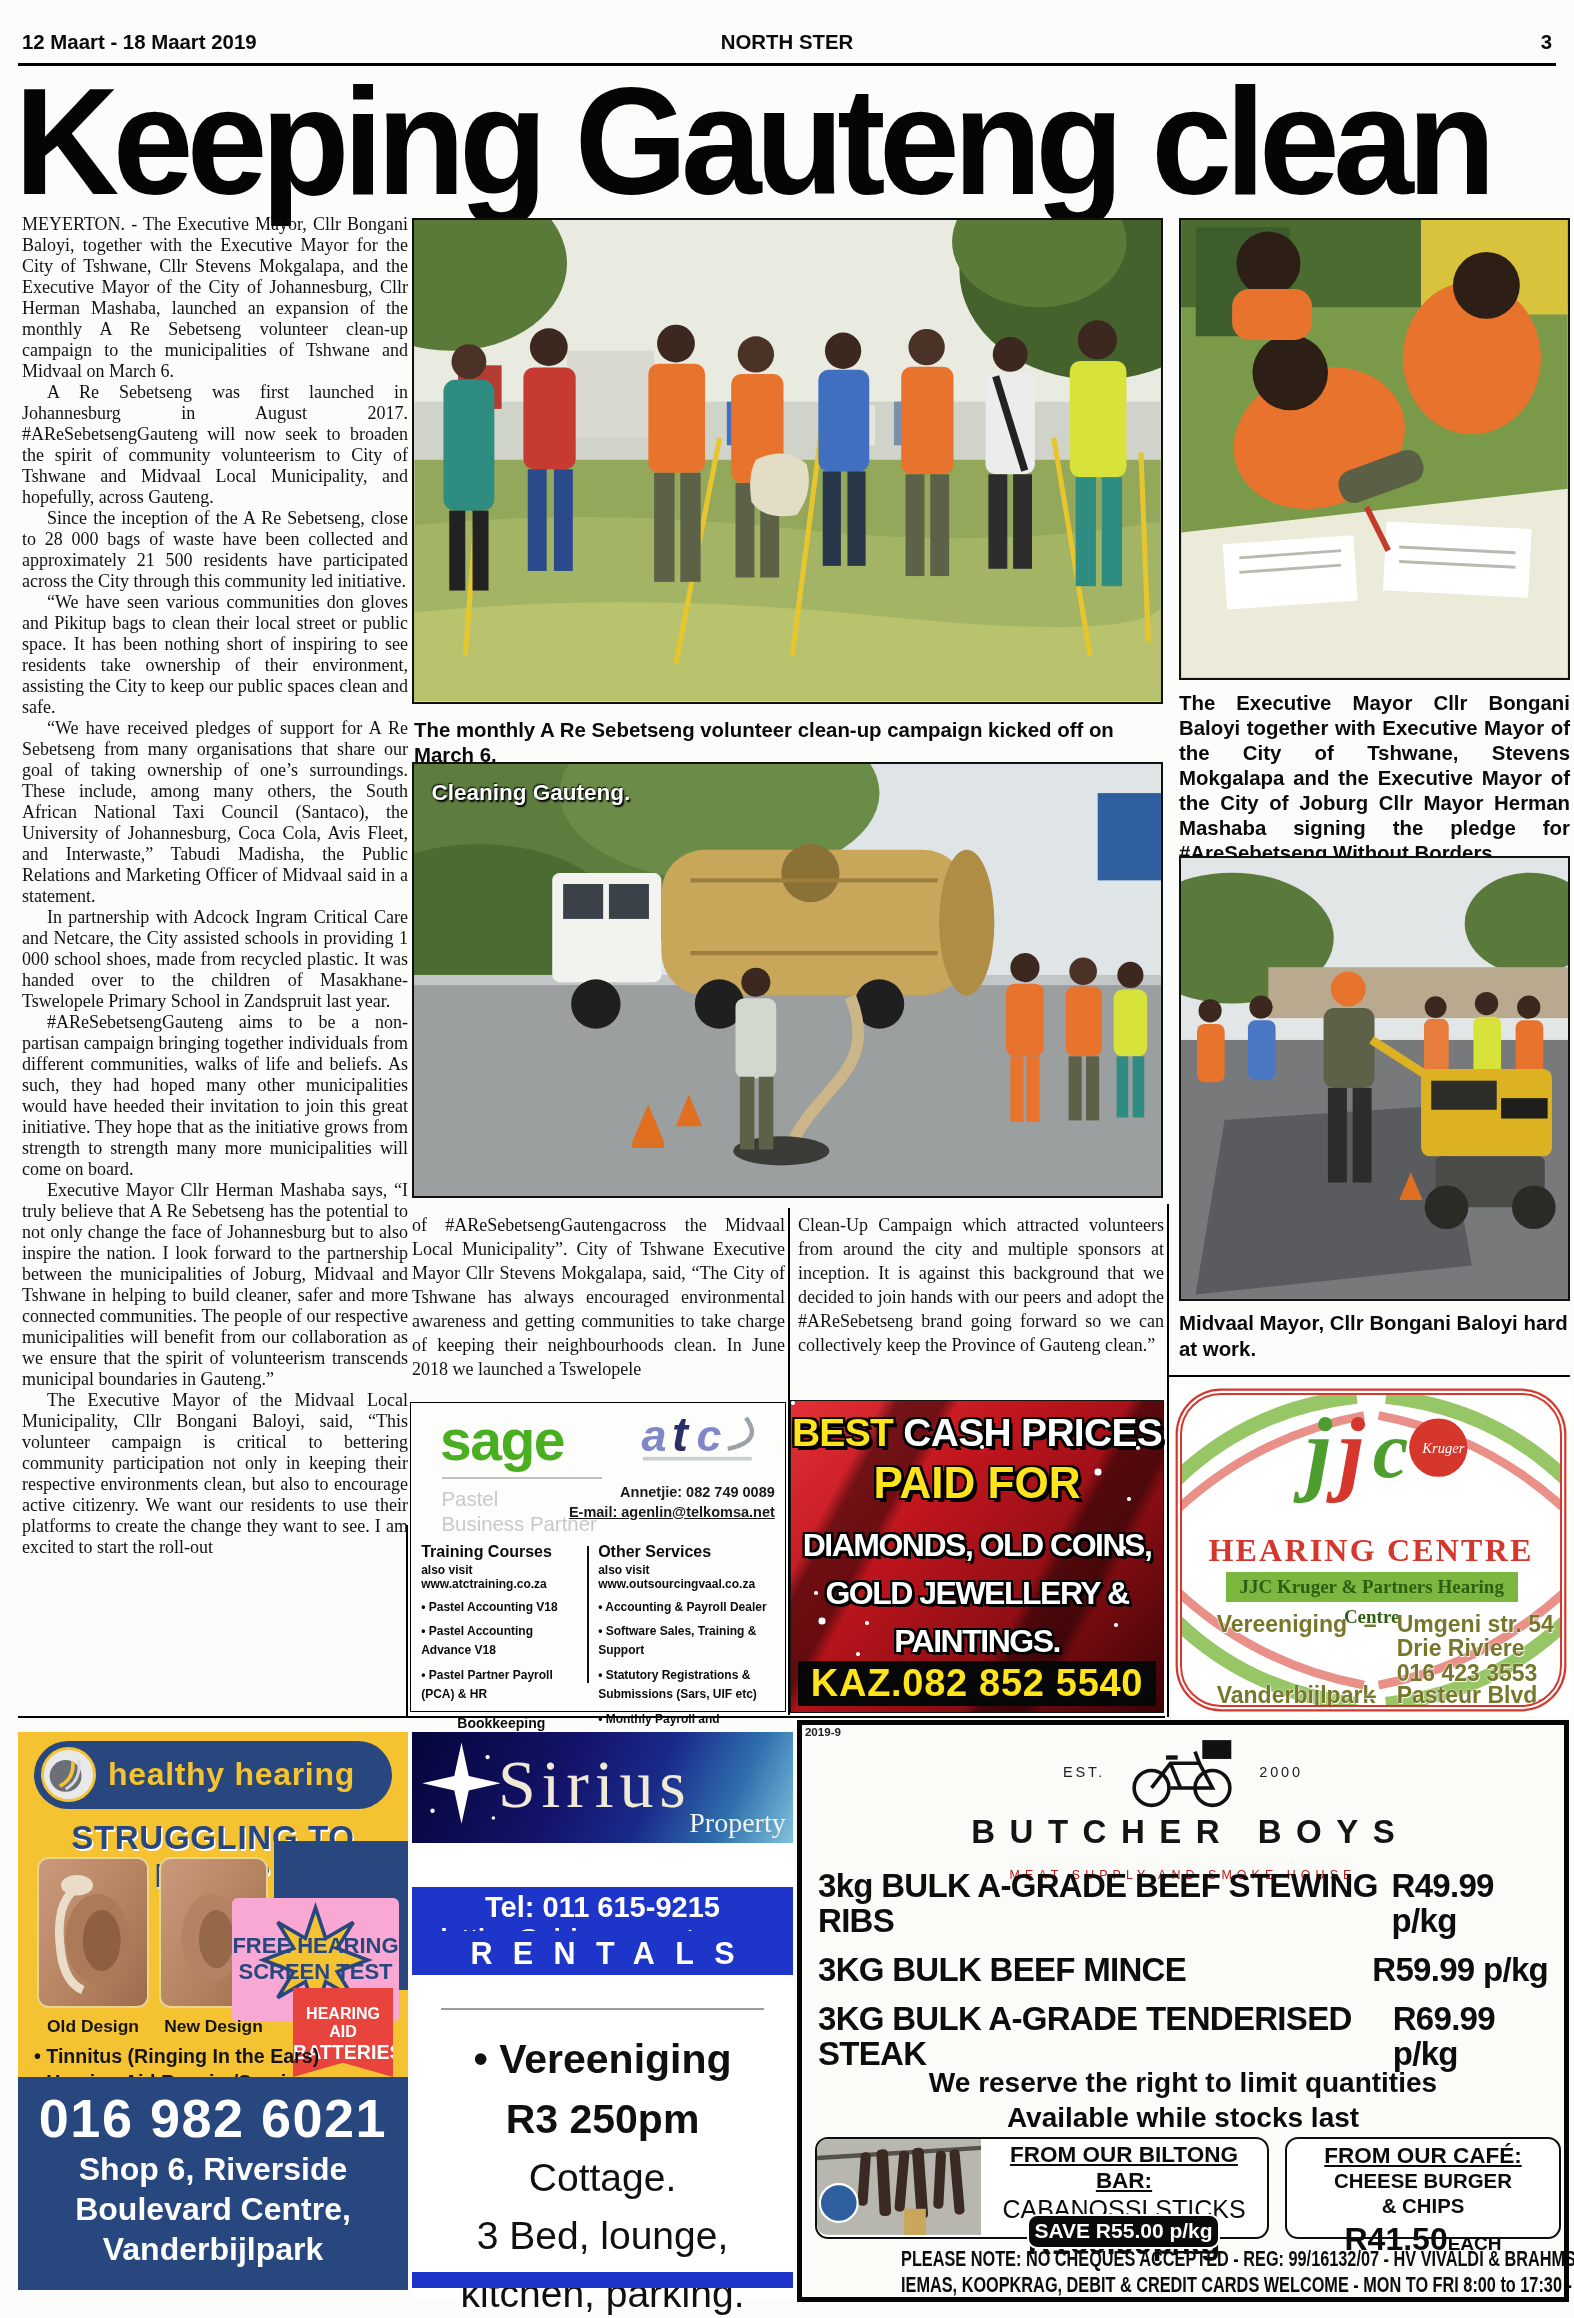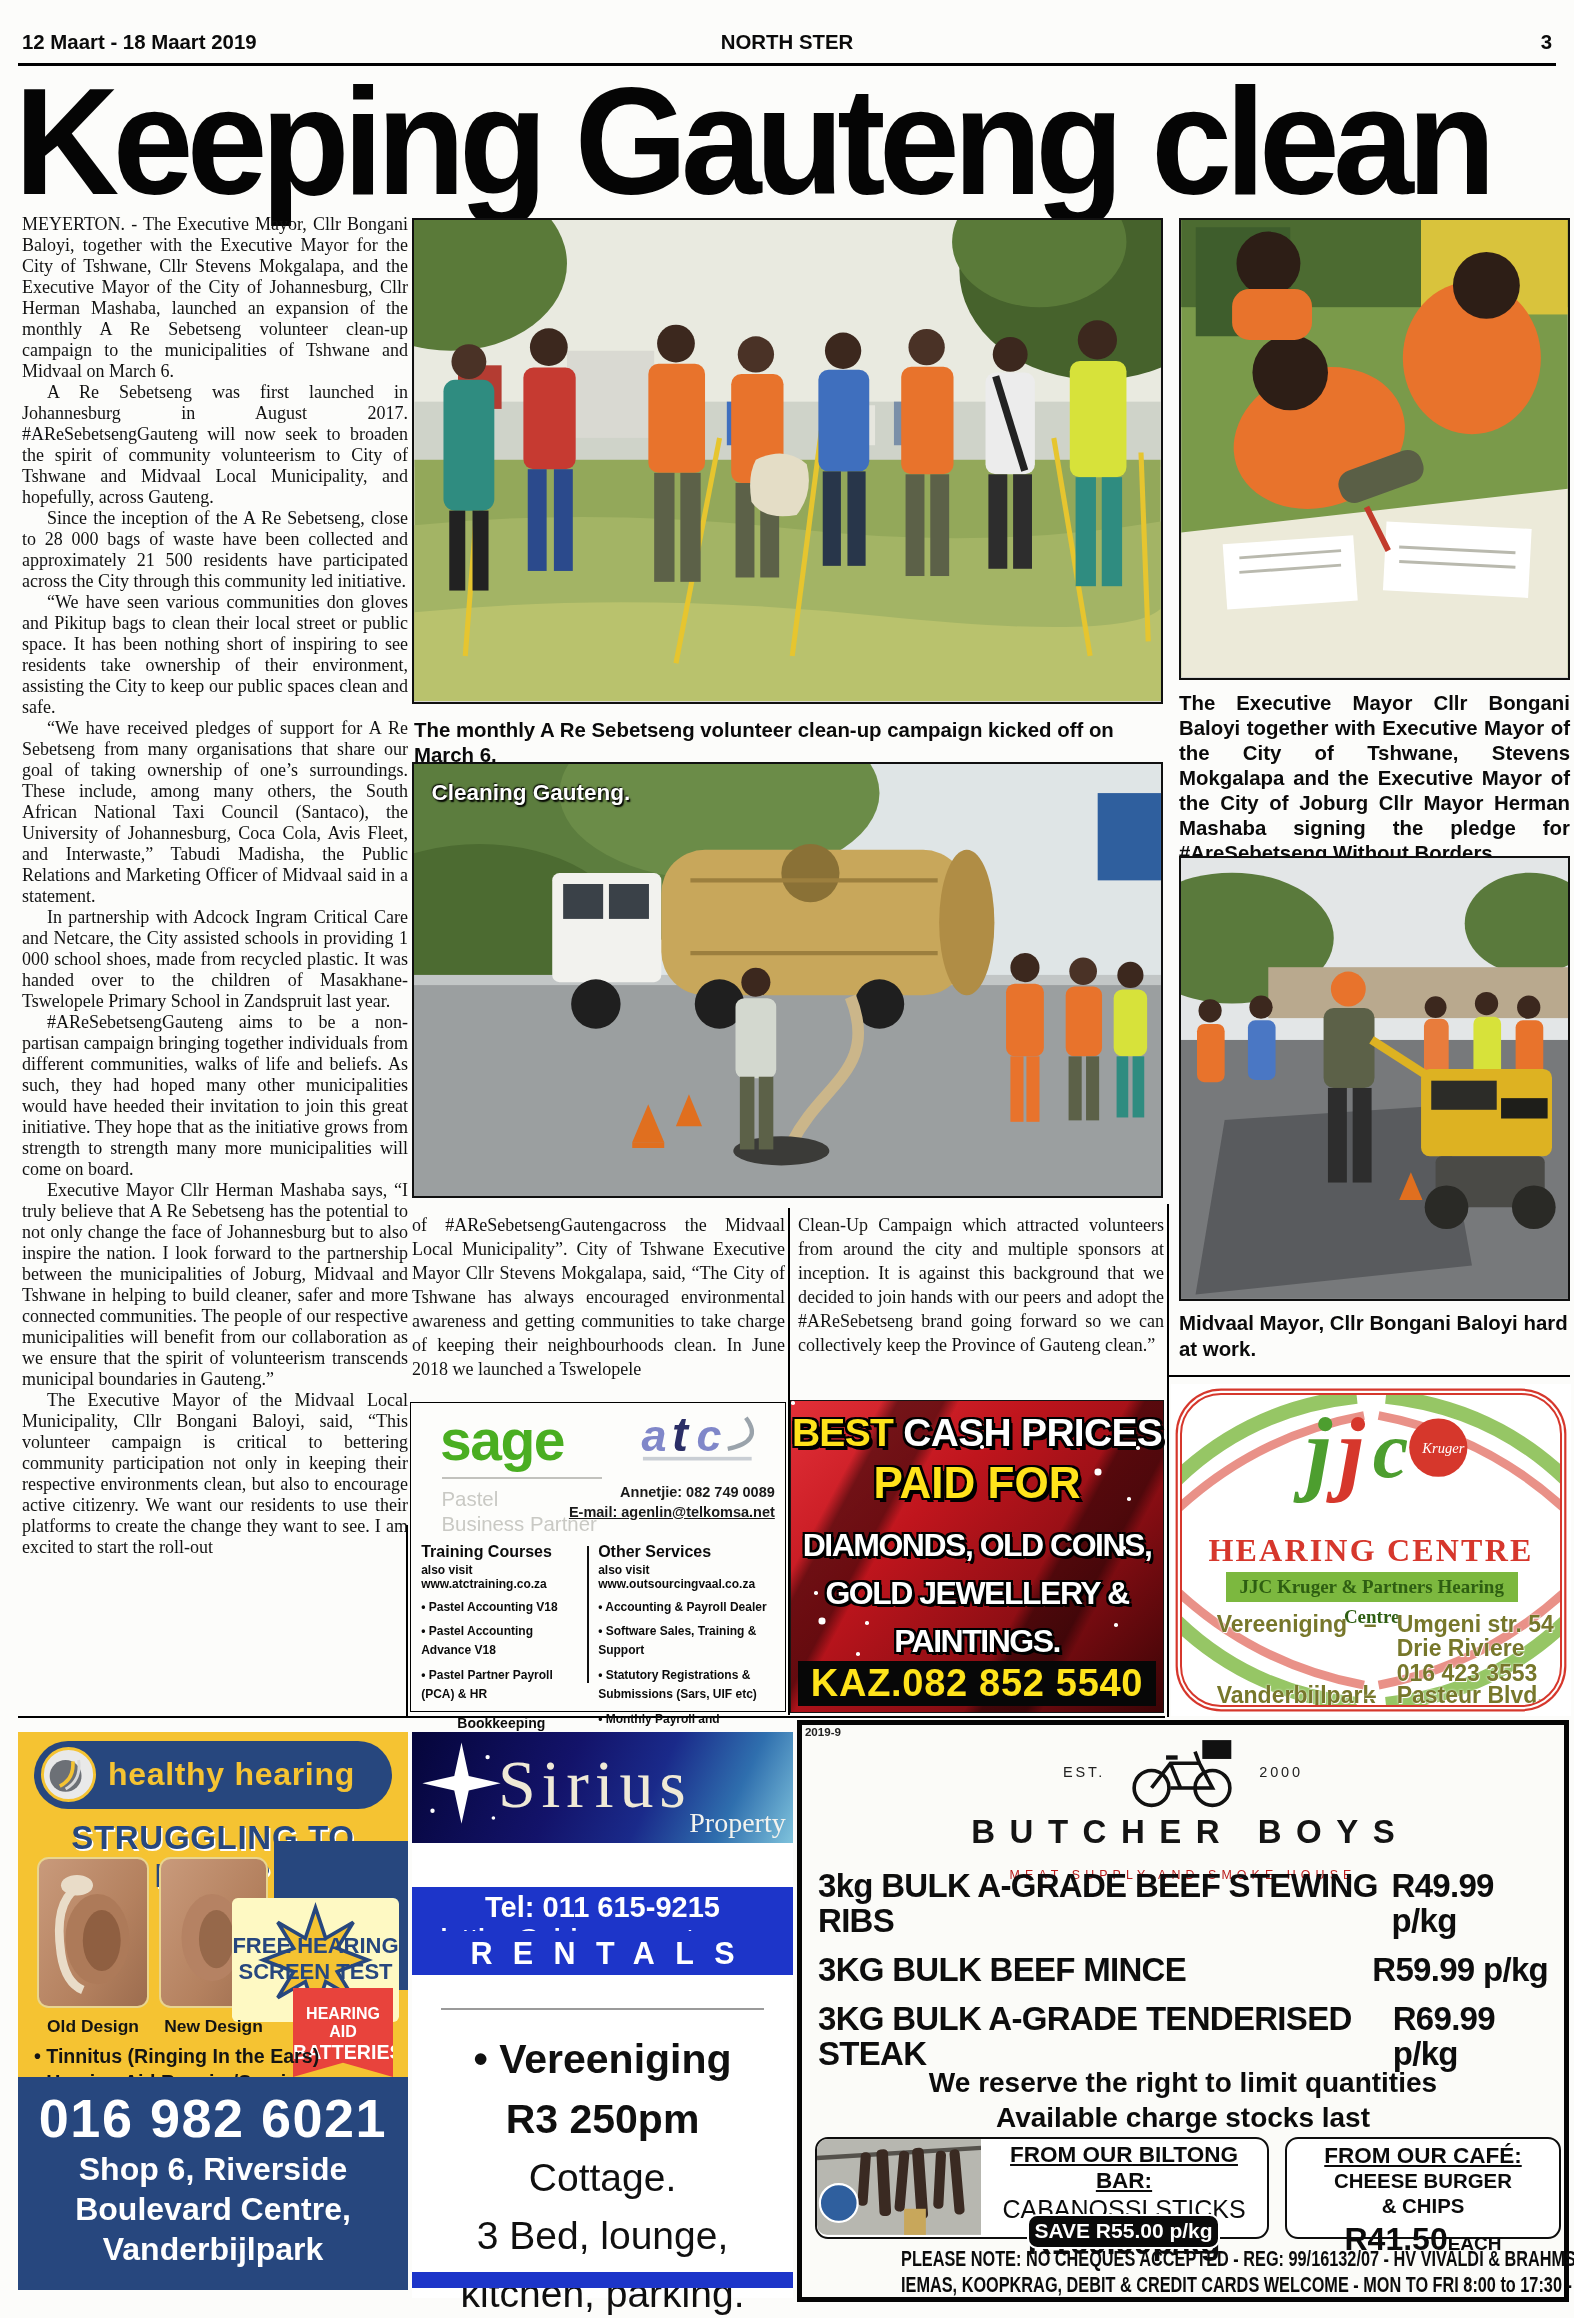--- a/index.html
+++ b/index.html
@@ -108,21 +108,21 @@
   .hh-pill { position:absolute; left:16px; top:8.7px; width:358px; height:68px; background:#27477e;
              border-radius:35px; display:flex; align-items:center; }
   .hh-brand { color:#f5c332; font:bold 32px "Liberation Sans",sans-serif; margin-left:11.6px; letter-spacing:0.7px; }
   .hh-head { position:absolute; left:0; top:87px; width:100%; text-align:center;
              font:bold 33px "Liberation Sans",sans-serif; color:#27477e; letter-spacing:0.7px;
              text-shadow:1.5px 1.5px 0 #fff; }
   .hh-navy { position:absolute; left:256px; top:109px; width:134px; height:149px; background:#27477e; }
   .ear { position:absolute; top:125px; height:151px; border-radius:11.6px; overflow:hidden; border:2.2px solid #e9d58f;
          background:linear-gradient(120deg,#c99a7b 0%,#b4815f 60%,#9c6c4e 100%); }
   .ear1 { left:19px; width:112px; } .ear2 { left:141px; width:109px; }
-  .hh-freebox { position:absolute; left:214px; top:166px; width:167px; height:124px; background:#fef9c3;
+  .hh-freebox { position:absolute; left:214px; top:166px; width:167px; height:124px; background:#f9a8d4;
                 border-radius:5.8px; }
   .hh-free-text { position:absolute; left:0; top:35px; width:100%; text-align:center;
                   font:bold 22px/26px "Liberation Sans",sans-serif; color:#27477e; }
   .hh-ribbon { position:absolute; left:275px; top:256px; width:100px; height:89px; background:#e8433c;
                clip-path:polygon(0 0,100% 0,100% 100%,50% 84%,0 100%); text-align:center; color:#fff; }
   .hh-ribbon .r1 { margin-top:17.4px; font:bold 16px "Liberation Sans",sans-serif; }
   .hh-ribbon .r2 { font:bold 19.6px "Liberation Sans",sans-serif; }
   .ear-label { position:absolute; top:284px; text-align:center; font:bold 17.4px "Liberation Sans",sans-serif; color:#141414; }
   .el1 { left:19px; width:112px; } .el2 { left:141px; width:109px; }
   .hh-bullets { position:absolute; left:16px; top:311px; font:bold 19.6px/26px "Liberation Sans",sans-serif; color:#141414; }
@@ -582,21 +582,21 @@
     <div class="bb-row">
       <span>3KG BULK BEEF MINCE</span>
         <span>R59.99 p/kg</span>
     </div>
     <div class="bb-row">
       <span>3KG BULK A-GRADE TENDERISED STEAK</span>
         <span>R69.99 p/kg</span>
     </div>
   </div>
   <div class="bb-notice bb-n1">We reserve the right to limit quantities</div>
-  <div class="bb-notice bb-n2">Available charge stocks last</div>
+  <div class="bb-notice bb-n2">Available while stocks last</div>
   <div class="bb-box bb-boxL">
     <div class="bb-img">
       <svg width="164" height="96" viewBox="0 0 226 132">
         <rect width="226" height="132" fill="#b7b7b0"></rect>
         <line x1="0" y1="26" x2="226" y2="12" stroke="#55524c" stroke-width="6"></line>
         <g fill="#3a2a22">
           <rect x="58" y="18" width="14" height="74" rx="6" transform="rotate(4 65 55)"></rect>
           <rect x="84" y="14" width="16" height="92" rx="6" transform="rotate(-3 92 60)"></rect>
           <rect x="110" y="16" width="14" height="84" rx="6" transform="rotate(5 117 58)"></rect>
           <rect x="134" y="12" width="16" height="98" rx="6" transform="rotate(-4 142 60)"></rect>

